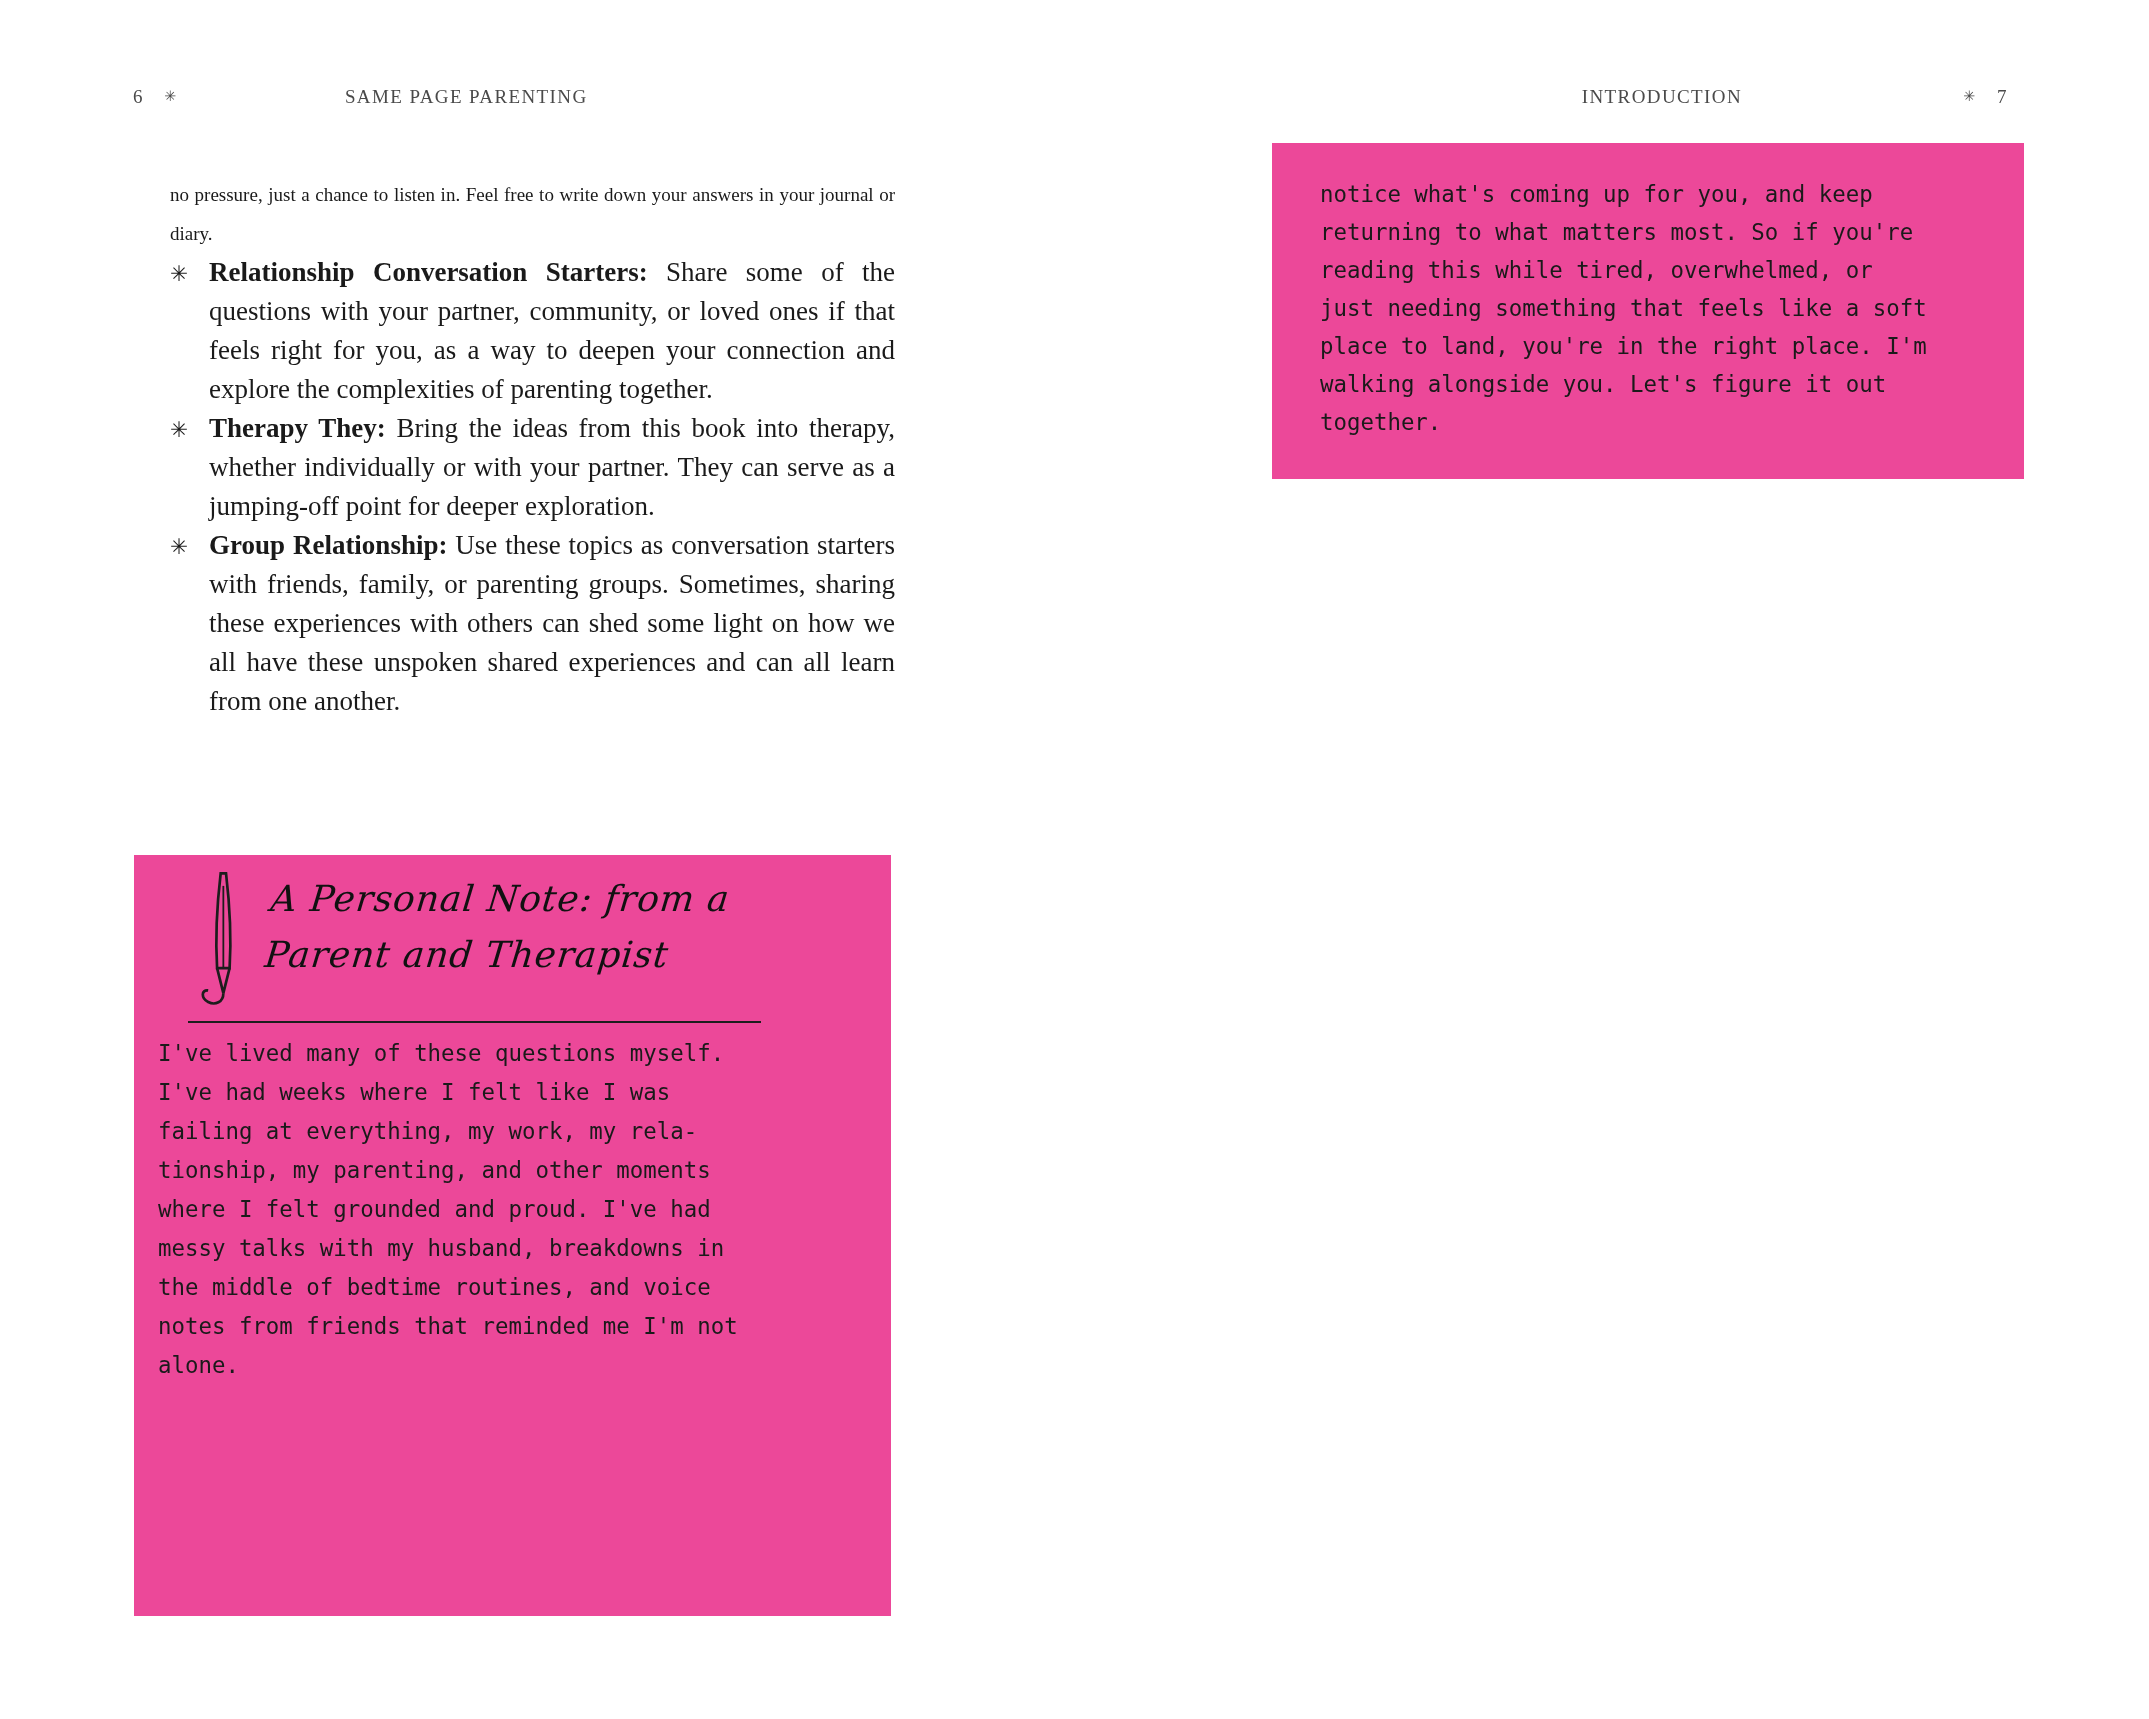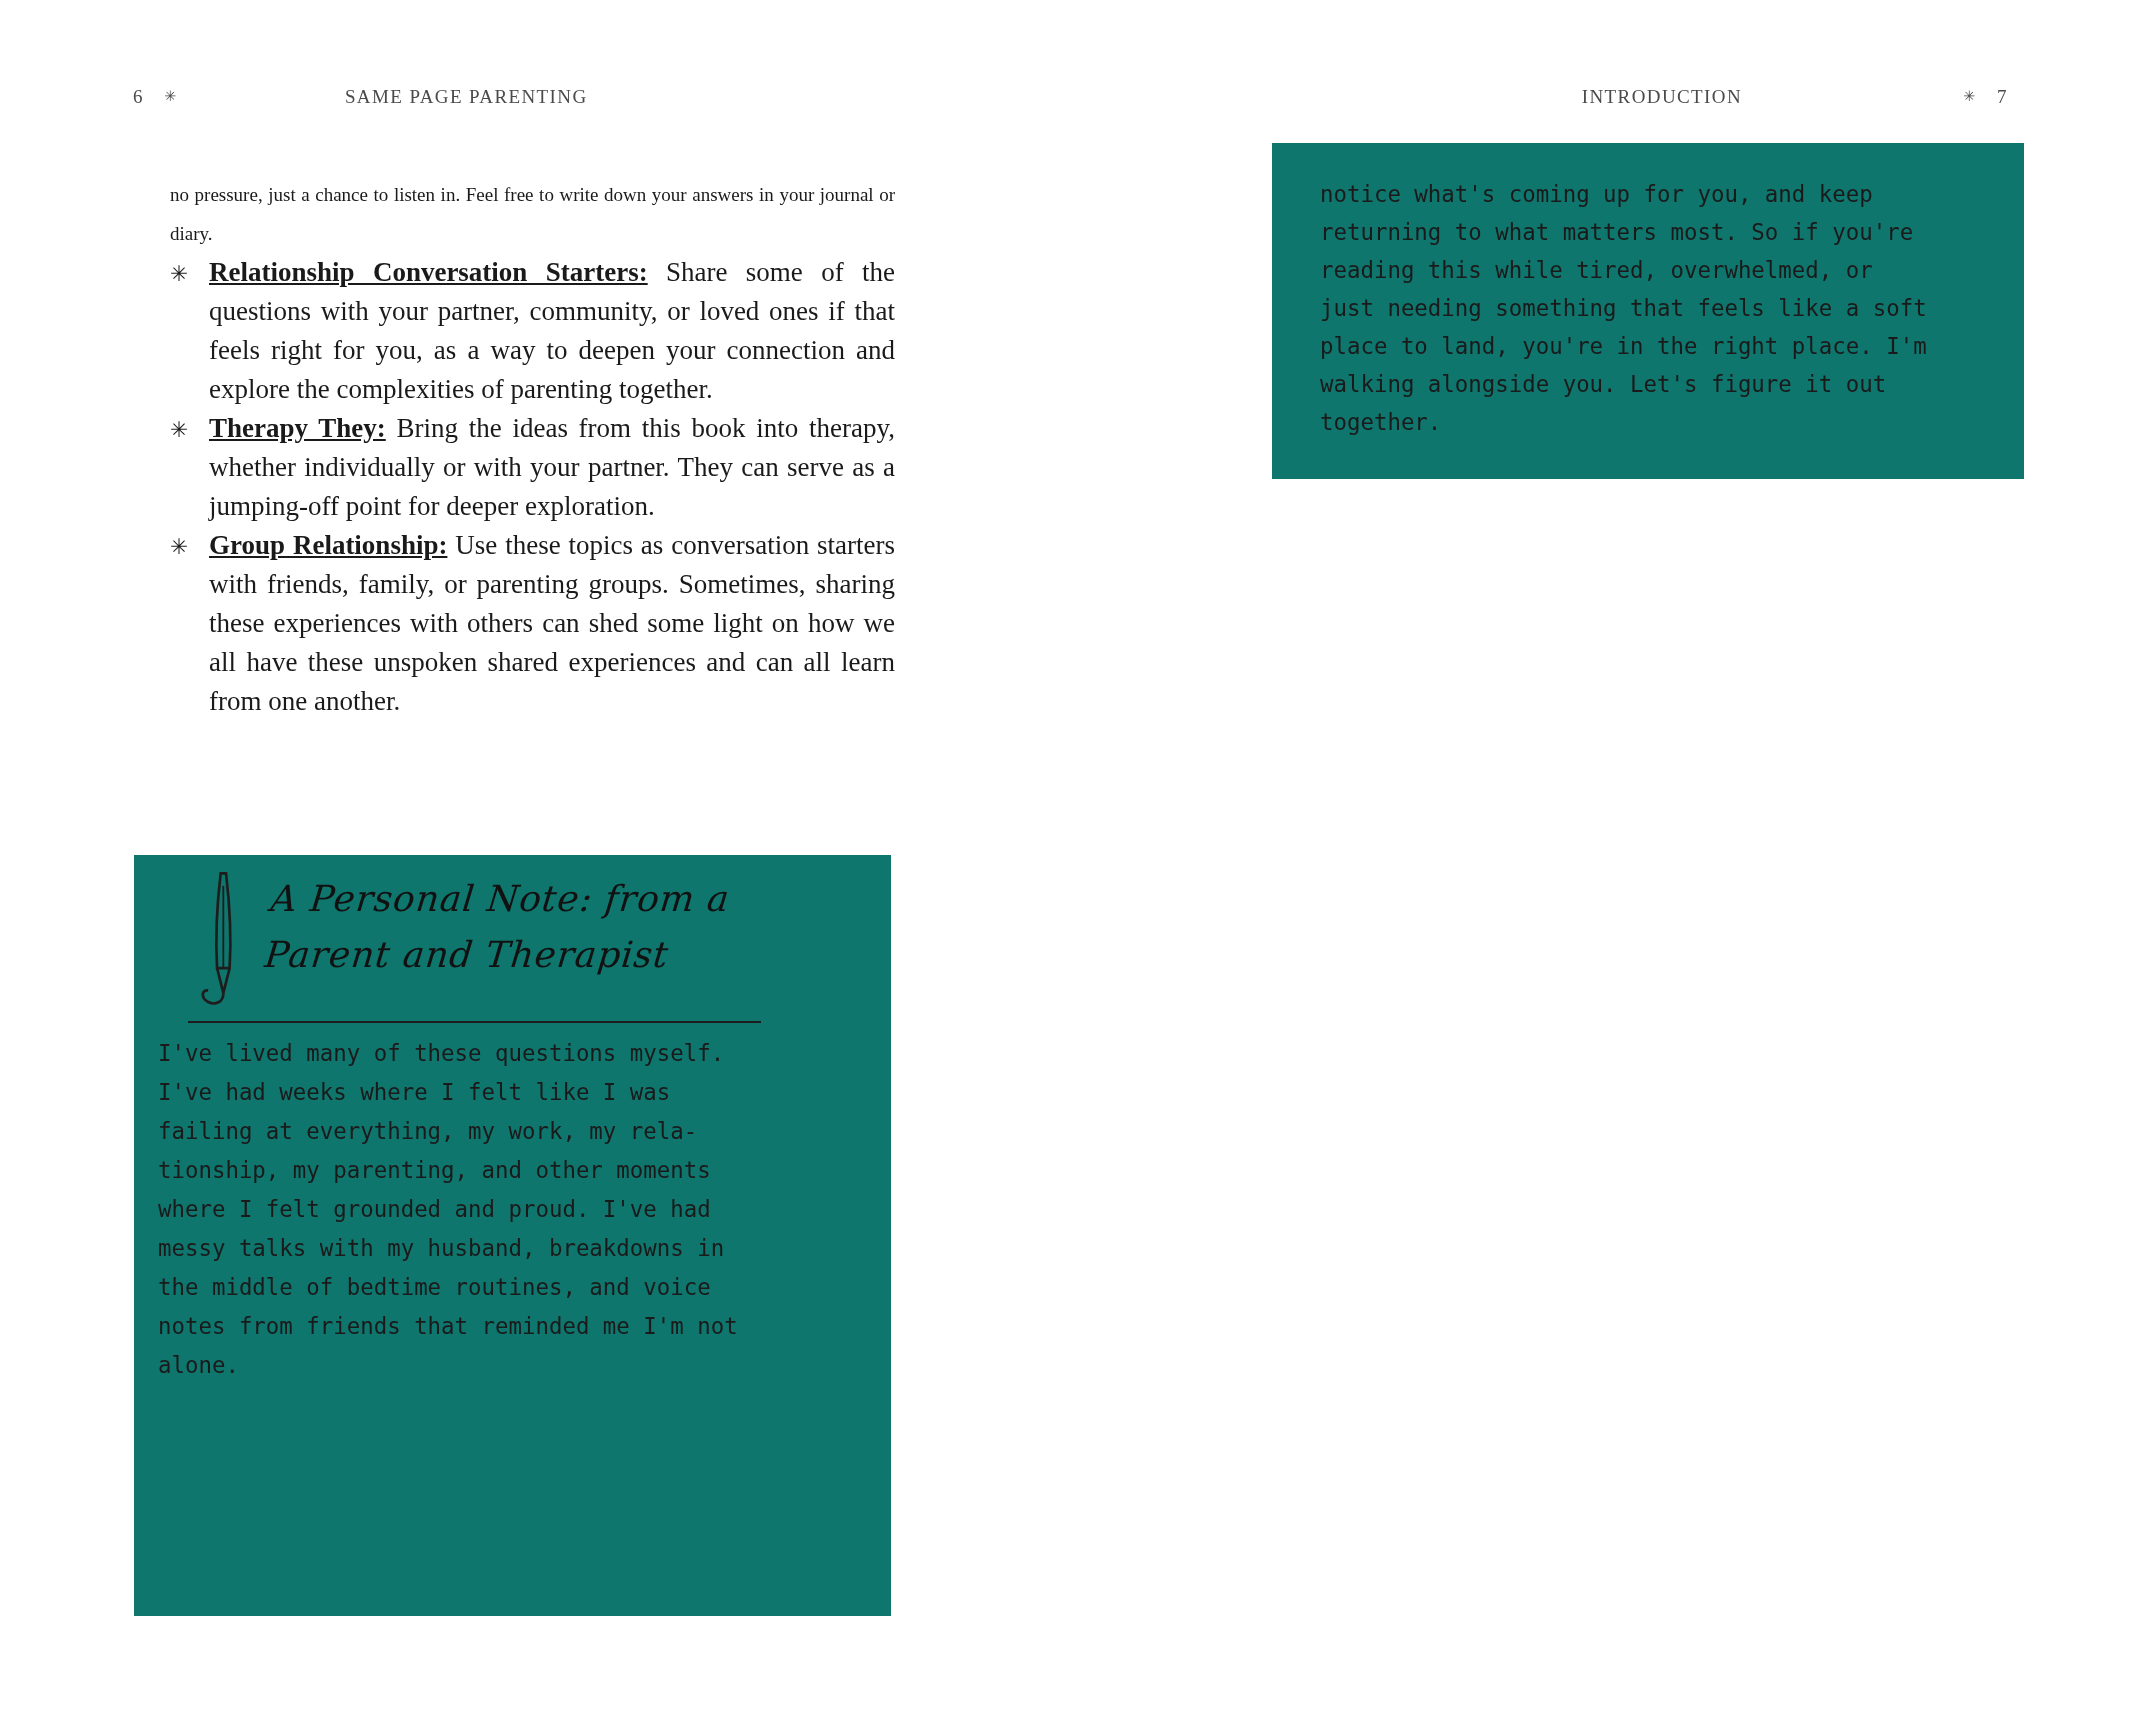--- a/index.html
+++ b/index.html
@@ -92,26 +92,25 @@
   }
   ul.bullets li .bullet-mark {
     position: absolute;
     left: 0;
     top: 1.8px;
     font-size: 21.5px;
     color: #1a1a1a;
   }
   .lead-in {
     font-weight: bold;
-    text-decoration: underline;
   }
 
   
   .callout {
-    background: #0f766e;
+    background: #ec4899;
     box-sizing: border-box;
   }
   .callout-left {
     position: absolute;
     left: 134px;
     top: 855px;
     width: 757px;
     height: 761px;
     padding: 0;
   }

